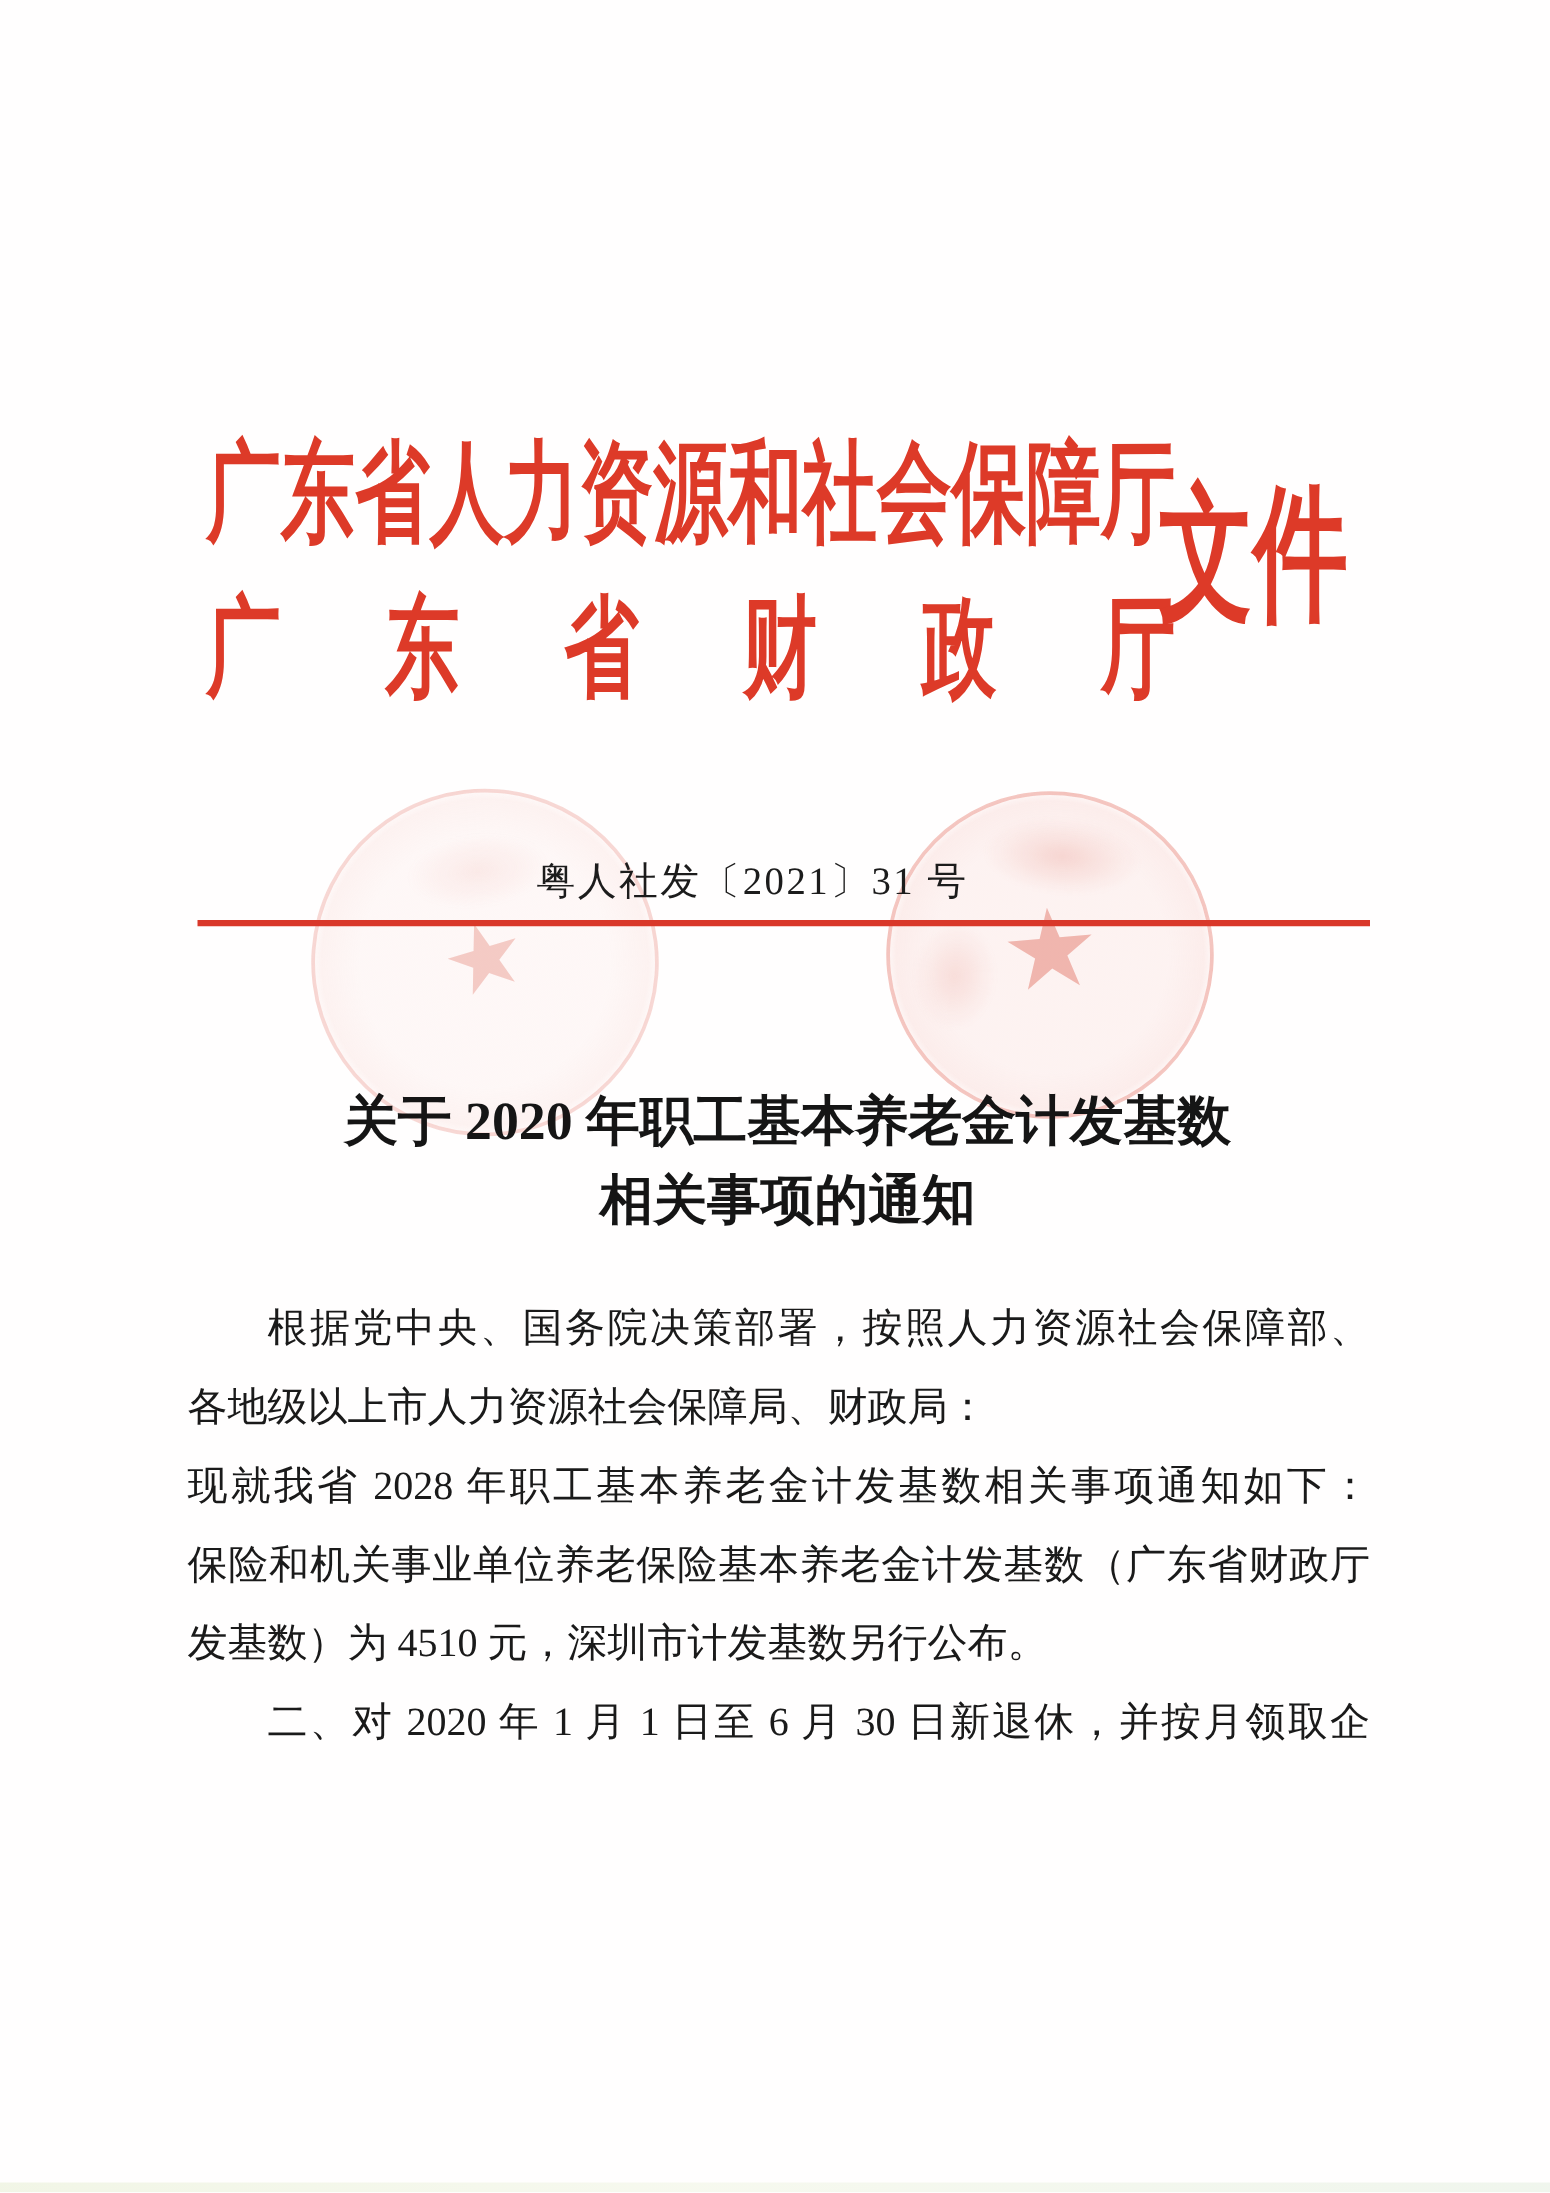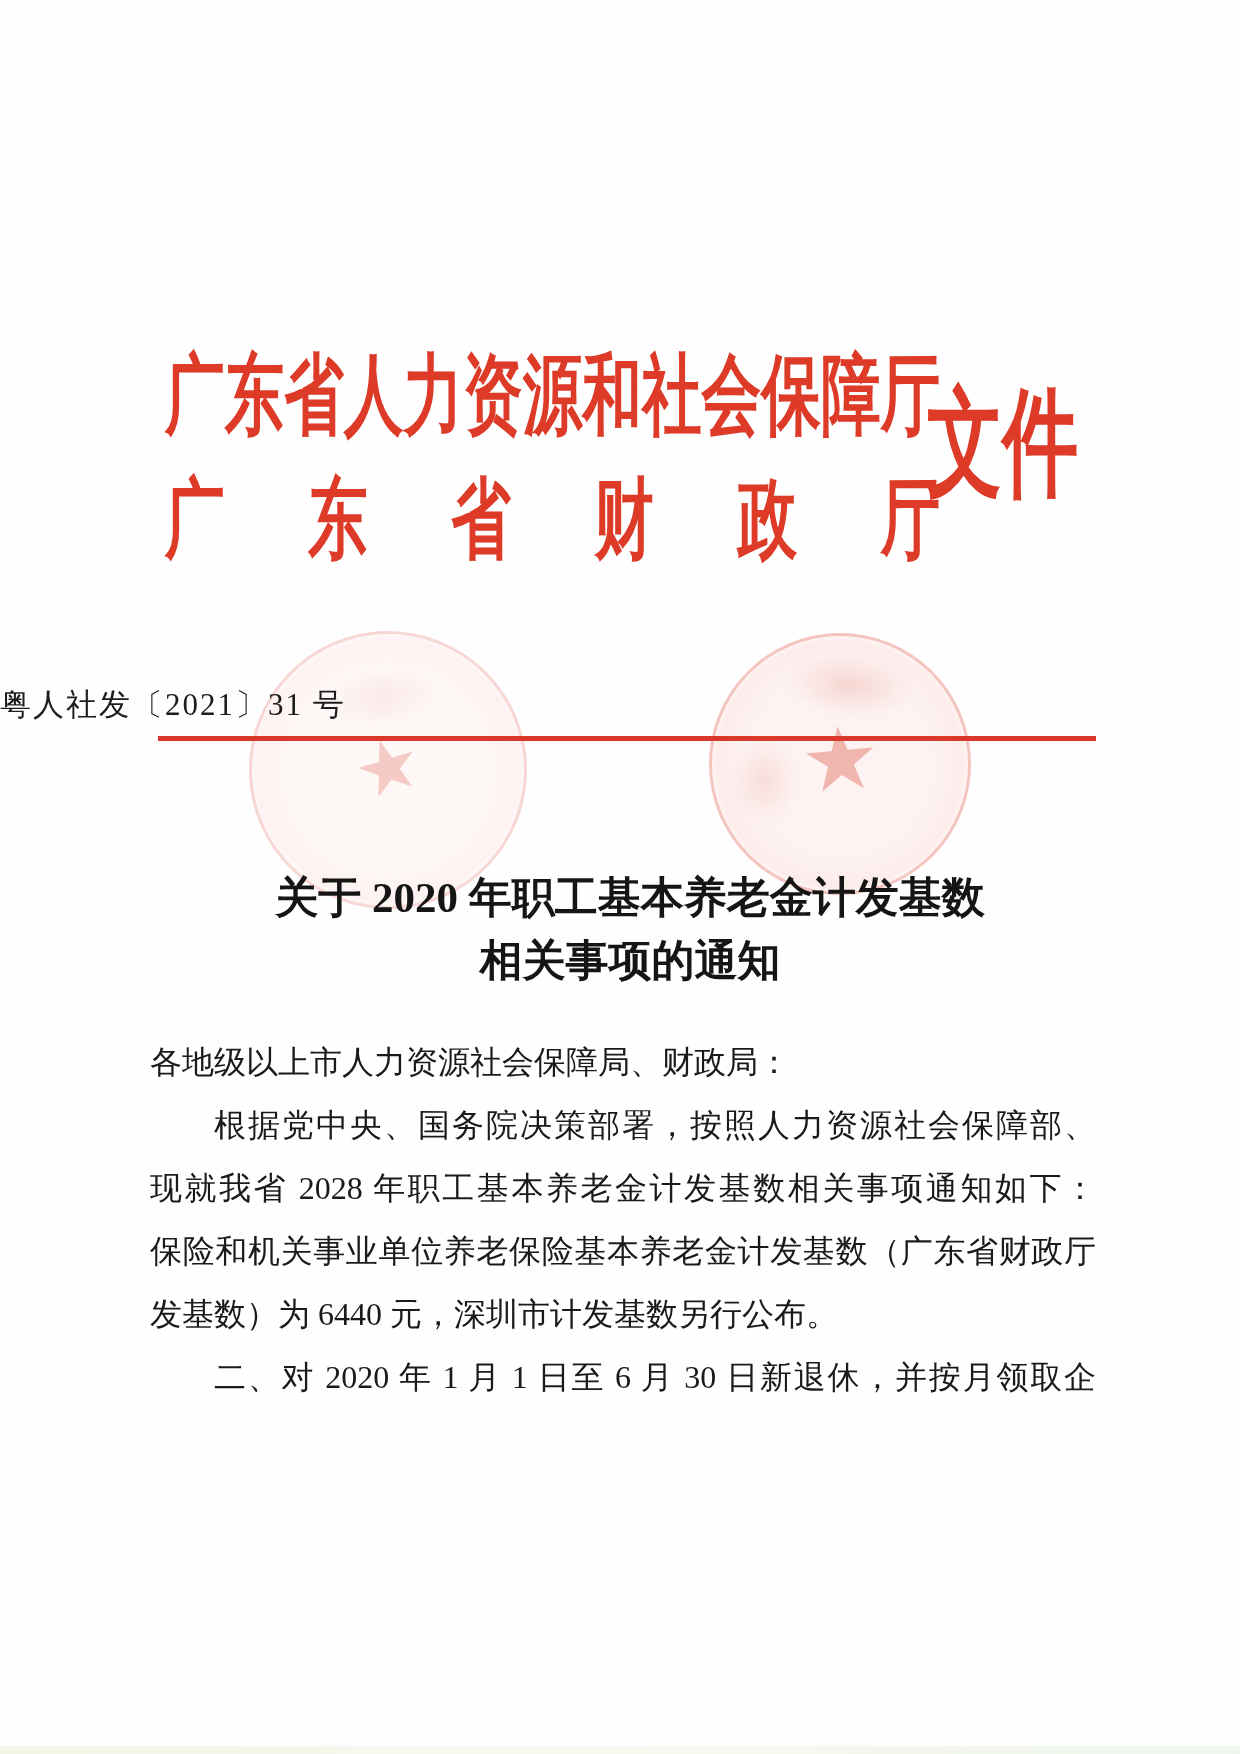--- a/index.html
+++ b/index.html
@@ -40,20 +40,21 @@
     transform:scaleX(0.64);
     transform-origin:0 0;
     white-space:nowrap;
   }
 
   
   .doc-number {
     position:absolute;
     left:0; top:684px;
     width:1204px;
+    text-align:center;
     font-size:31px;
     letter-spacing:2px;
     color:#1c1c1c;
   }
   .red-rule {
     position:absolute;
     left:158px; top:736px;
     width:938px; height:5px;
     background:#d9382a;
   }
@@ -170,23 +171,23 @@
 
   <div class="doc-number">粤人社发〔2021〕31 号</div>
   <div class="red-rule"></div>
 
   <div class="doc-title">
     <div>关于 2020 年职工基本养老金计发基数</div>
     <div>相关事项的通知</div>
   </div>
 
   <div class="body-text">
+    <div class="body-line indent just">根据党中央、国务院决策部署，按照人力资源社会保障部、</div>
     <div class="body-line">各地级以上市人力资源社会保障局、财政局：</div>
-    <div class="body-line indent just">根据党中央、国务院决策部署，按照人力资源社会保障部、</div>
     <div class="body-line just">现就我省 2028 年职工基本养老金计发基数相关事项通知如下：</div>
     <div class="body-line just">保险和机关事业单位养老保险基本养老金计发基数（广东省财政厅</div>
-    <div class="body-line">发基数）为 6440 元，深圳市计发基数另行公布。</div>
+    <div class="body-line">发基数）为 4510 元，深圳市计发基数另行公布。</div>
     <div class="body-line indent just">二、对 2020 年 1 月 1 日至 6 月 30 日新退休，并按月领取企</div>
   </div>
 
   <div class="scan-edge"></div>
 
 </div>
 
 </body></html>

